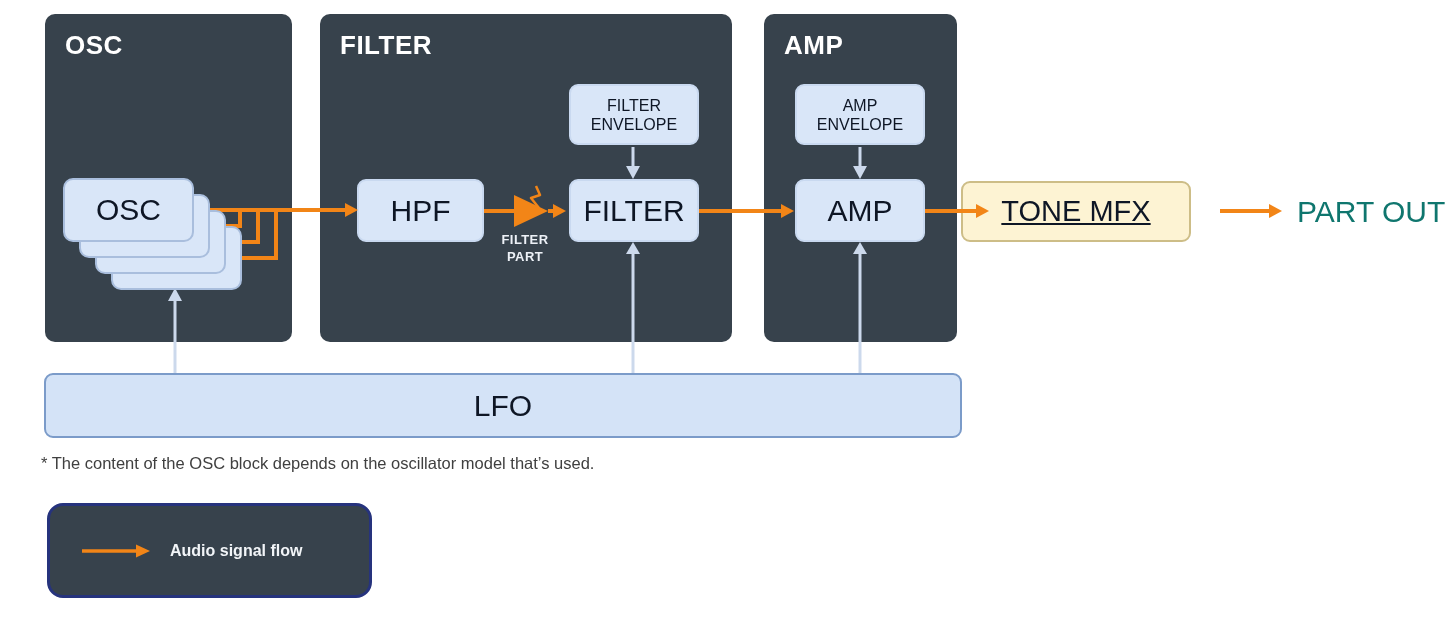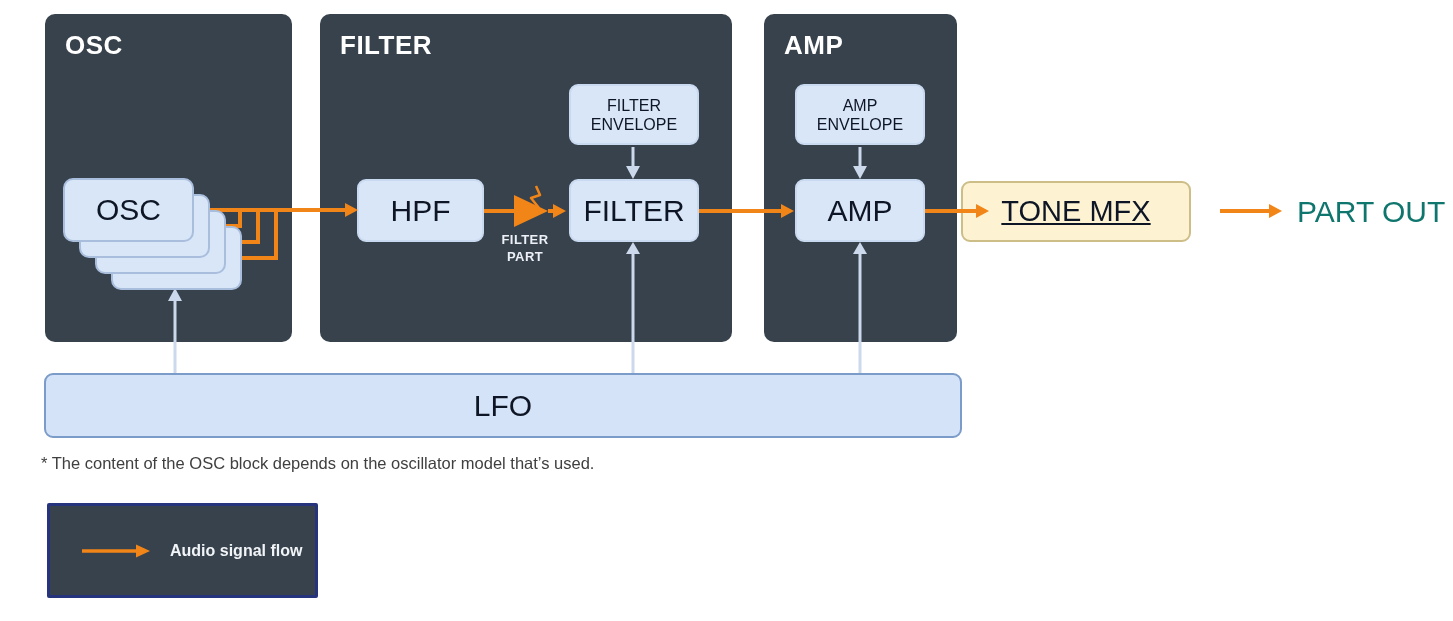--- a/index.html
+++ b/index.html
@@ -31,22 +31,22 @@
     color:#edf1f7;font-size:13px;font-weight:700;line-height:17px;letter-spacing:.4px;
   }
   #footnote{position:absolute;left:14px;top:454px;font-size:16.5px;color:#404040;}
   #connector-layer{position:absolute;left:0;top:0;pointer-events:none;}
   .audio-line{stroke:var(--audio);stroke-width:4;fill:none;}
   .audio-thin{stroke:var(--audio);stroke-width:2.5;fill:none;stroke-linejoin:round;}
   .audio-head{fill:var(--audio);stroke:none;}
   .ctrl-line{stroke:var(--control);stroke-width:3;fill:none;}
   .ctrl-head{fill:var(--control);stroke:none;}
   #legend-box{
-    position:absolute;left:20px;top:503px;width:271px;height:95px;box-sizing:border-box;
-    background:var(--block-bg);border:3px solid var(--legend-border);border-radius:2px;
+    position:absolute;left:20px;top:503px;width:325px;height:95px;box-sizing:border-box;
+    background:var(--block-bg);border:3px solid var(--legend-border);border-radius:16px;
     display:flex;flex-direction:column;justify-content:center;gap:10px;padding-left:30px;
   }
   .legend-row{display:flex;align-items:center;gap:18px;height:22px;}
   .legend-label{color:#f2f5f8;font-size:16px;font-weight:600;}
 </style>
 </head>
 <body>
 
 <div id="canvas">
 

